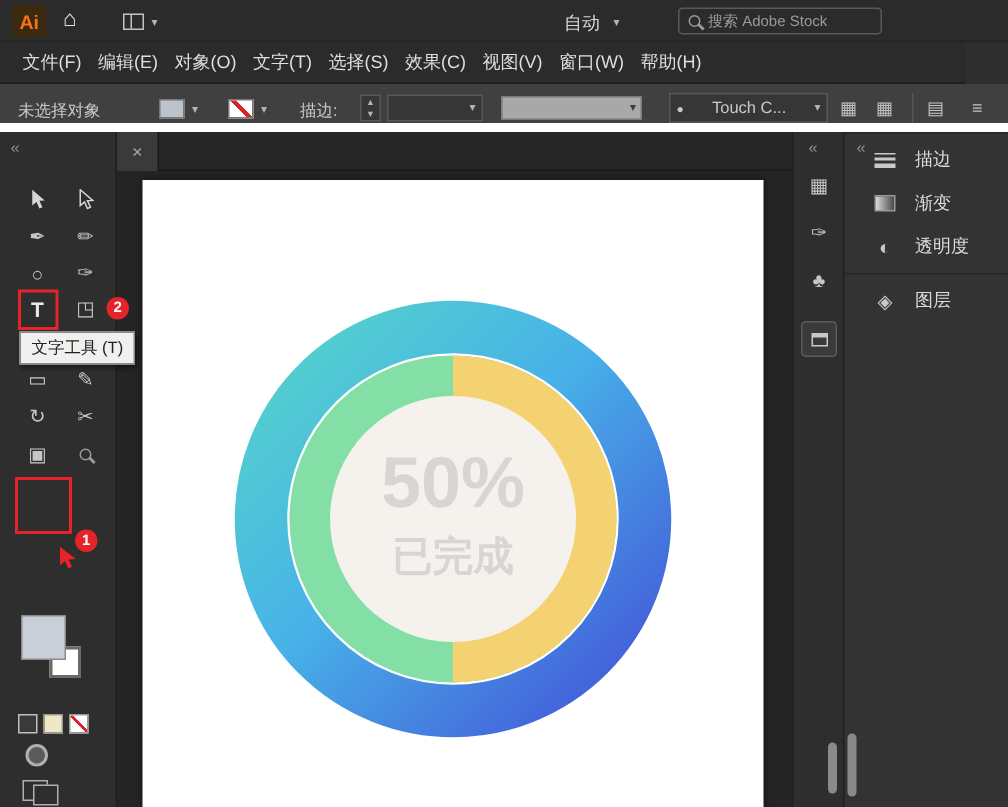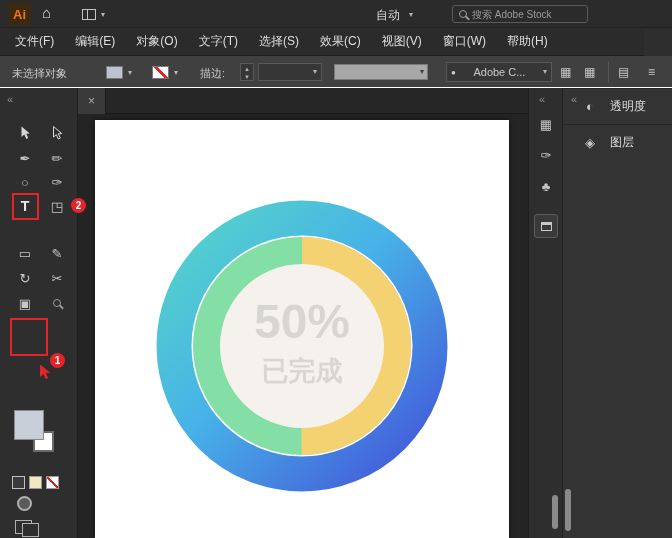--- a/index.html
+++ b/index.html
@@ -18,25 +18,25 @@
   #ws-caret{left:101px;top:11px}
   #auto-label{left:376px;top:7px;font-size:12px;color:#d6d6d6}
   #auto-caret{left:409px;top:11px}
   #search-box{left:452px;top:5px;width:136px;height:18px;border:1px solid #5a5a5a;border-radius:3px;display:flex;align-items:center;padding-left:6px;gap:5px}
   #search-input{background:transparent;border:none;outline:none;width:86px;font-size:10px;color:#9a9a9a;font-family:inherit}
   #search-input::placeholder{color:#9a9a9a}
   .mag{position:relative;width:8px;height:8px;border:1.5px solid #9a9a9a;border-radius:50%;display:inline-block;flex:none}
   .mag::after{content:"";position:absolute;width:5px;height:1.5px;background:#9a9a9a;right:-4px;bottom:-1px;transform:rotate(45deg)}
 
   
-  #menu-bar{left:0;top:28px;width:644px;height:28px;background:#2b2b2b;display:flex;align-items:center;gap:17px;padding-left:13px;font-size:12px;color:#dedede;border-bottom:1px solid #1d1d1d}
+  #menu-bar{left:0;top:28px;width:644px;height:28px;background:#2b2b2b;display:flex;align-items:center;gap:7px;padding-left:13px;font-size:12px;color:#dedede;border-bottom:1px solid #1d1d1d}
   .menu-item{padding:2px 2px;white-space:nowrap}
 
   
-  #control-bar{left:0;top:56px;width:672px;height:32px;background:#404040;border-bottom:1px solid #ffffff;font-size:11px;color:#c9c9c9}
+  #control-bar{left:0;top:56px;width:672px;height:32px;background:#404040;border-bottom:6px solid #ffffff;font-size:11px;color:#c9c9c9}
   #control-bar .abs{position:absolute}
   .mini-swatch{width:17px;height:13px;border:1px solid #777}
   .red-slash{background-image:linear-gradient(45deg,transparent 44%,#d8262b 44%,#d8262b 58%,transparent 58%)}
   .combo{background:#363636;border:1px solid #585858;display:flex;align-items:center;justify-content:space-between;padding:0 4px}
   .ctl-ico{font-size:12px;color:#c3c3c3}
   #stepper{width:14px;height:18px;background:#363636;border:1px solid #585858;display:flex;flex-direction:column;align-items:center;justify-content:center;gap:1px}
   #stepper .caret{font-size:7px}
   #brush-def{width:94px;height:16px;background:#a8a8a8;border:1px solid #7a7a7a;display:flex;align-items:center;justify-content:flex-end;padding-right:3px}
   #brush-def .caret{color:#3c3c3c}
   .vdiv{width:1px;height:20px;background:#565656}
@@ -137,21 +137,21 @@
     </span>
     <span class="abs combo" style="left:258px;top:7px;width:64px;height:18px">
       <span></span>
       <span class="caret">▾</span>
     </span>
     <span id="brush-def" class="abs" style="left:334px;top:8px">
       <span class="caret">▾</span>
     </span>
     <span class="abs combo" style="left:446px;top:6px;width:106px;height:20px">
       <span style="font-size:8px">●</span>
-      <span>Adobe C...</span>
+      <span>Touch C...</span>
       <span class="caret">▾</span>
     </span>
     <span class="abs ctl-ico" style="left:560px;top:9px">▦</span>
     <span class="abs ctl-ico" style="left:584px;top:9px">▦</span>
     <span class="abs vdiv" style="left:608px;top:6px"></span>
     <span class="abs ctl-ico" style="left:618px;top:9px">▤</span>
     <span class="abs ctl-ico" style="left:648px;top:9px">≡</span>
   </div>
 
   <div id="toolbar" class="abs">
@@ -251,38 +251,55 @@
         <span class="win"></span>
       </span>
   </div>
 
   <div id="right-panel" class="abs">
     <span class="collapse" style="position:absolute;left:8px;top:5px">«</span>
 
 
     <div class="rp-group">
       <div class="rp-item">
+        <span class="rp-ico">
+            <span class="lines-ico">
+              <i class="l1"></i>
+              <i class="l2"></i>
+              <i class="l3"></i>
+            </span>
+          </span>
+        <span>描边</span>
+      </div>
+      <div class="rp-item">
+        <span class="rp-ico">
+            <span class="grad-ico"></span>
+          </span>
+        <span>渐变</span>
+      </div>
+      <div class="rp-item">
         <span class="rp-ico">◐</span>
         <span>透明度</span>
       </div>
     </div>
 
     <div class="rp-group">
       <div class="rp-item">
         <span class="rp-ico">◈</span>
         <span>图层</span>
       </div>
     </div>
   </div>
 
   <div class="pill" style="left:552px;top:495px;height:34px"></div>
   <div class="pill" style="left:565px;top:489px;height:42px"></div>
 
   <div class="red-box" style="left:12px;top:193px;width:27px;height:27px"></div>
   <div class="badge" style="left:71px;top:198px">2</div>
+  <div id="tooltip">文字工具 (T)</div>
 
   <div class="red-box" style="left:10px;top:318px;width:38px;height:38px"></div>
   <div class="badge" style="left:50px;top:353px">1</div>
   <svg id="red-cursor" width="14" height="16" viewBox="0 0 14 16">
     <path d="M1 0.5 L1 13 L4.4 10 L6.6 15 L9 13.9 L6.8 9 L11.5 8.7 Z" fill="#e5242a"></path>
   </svg>
 
 </div>
 
 </body></html>

